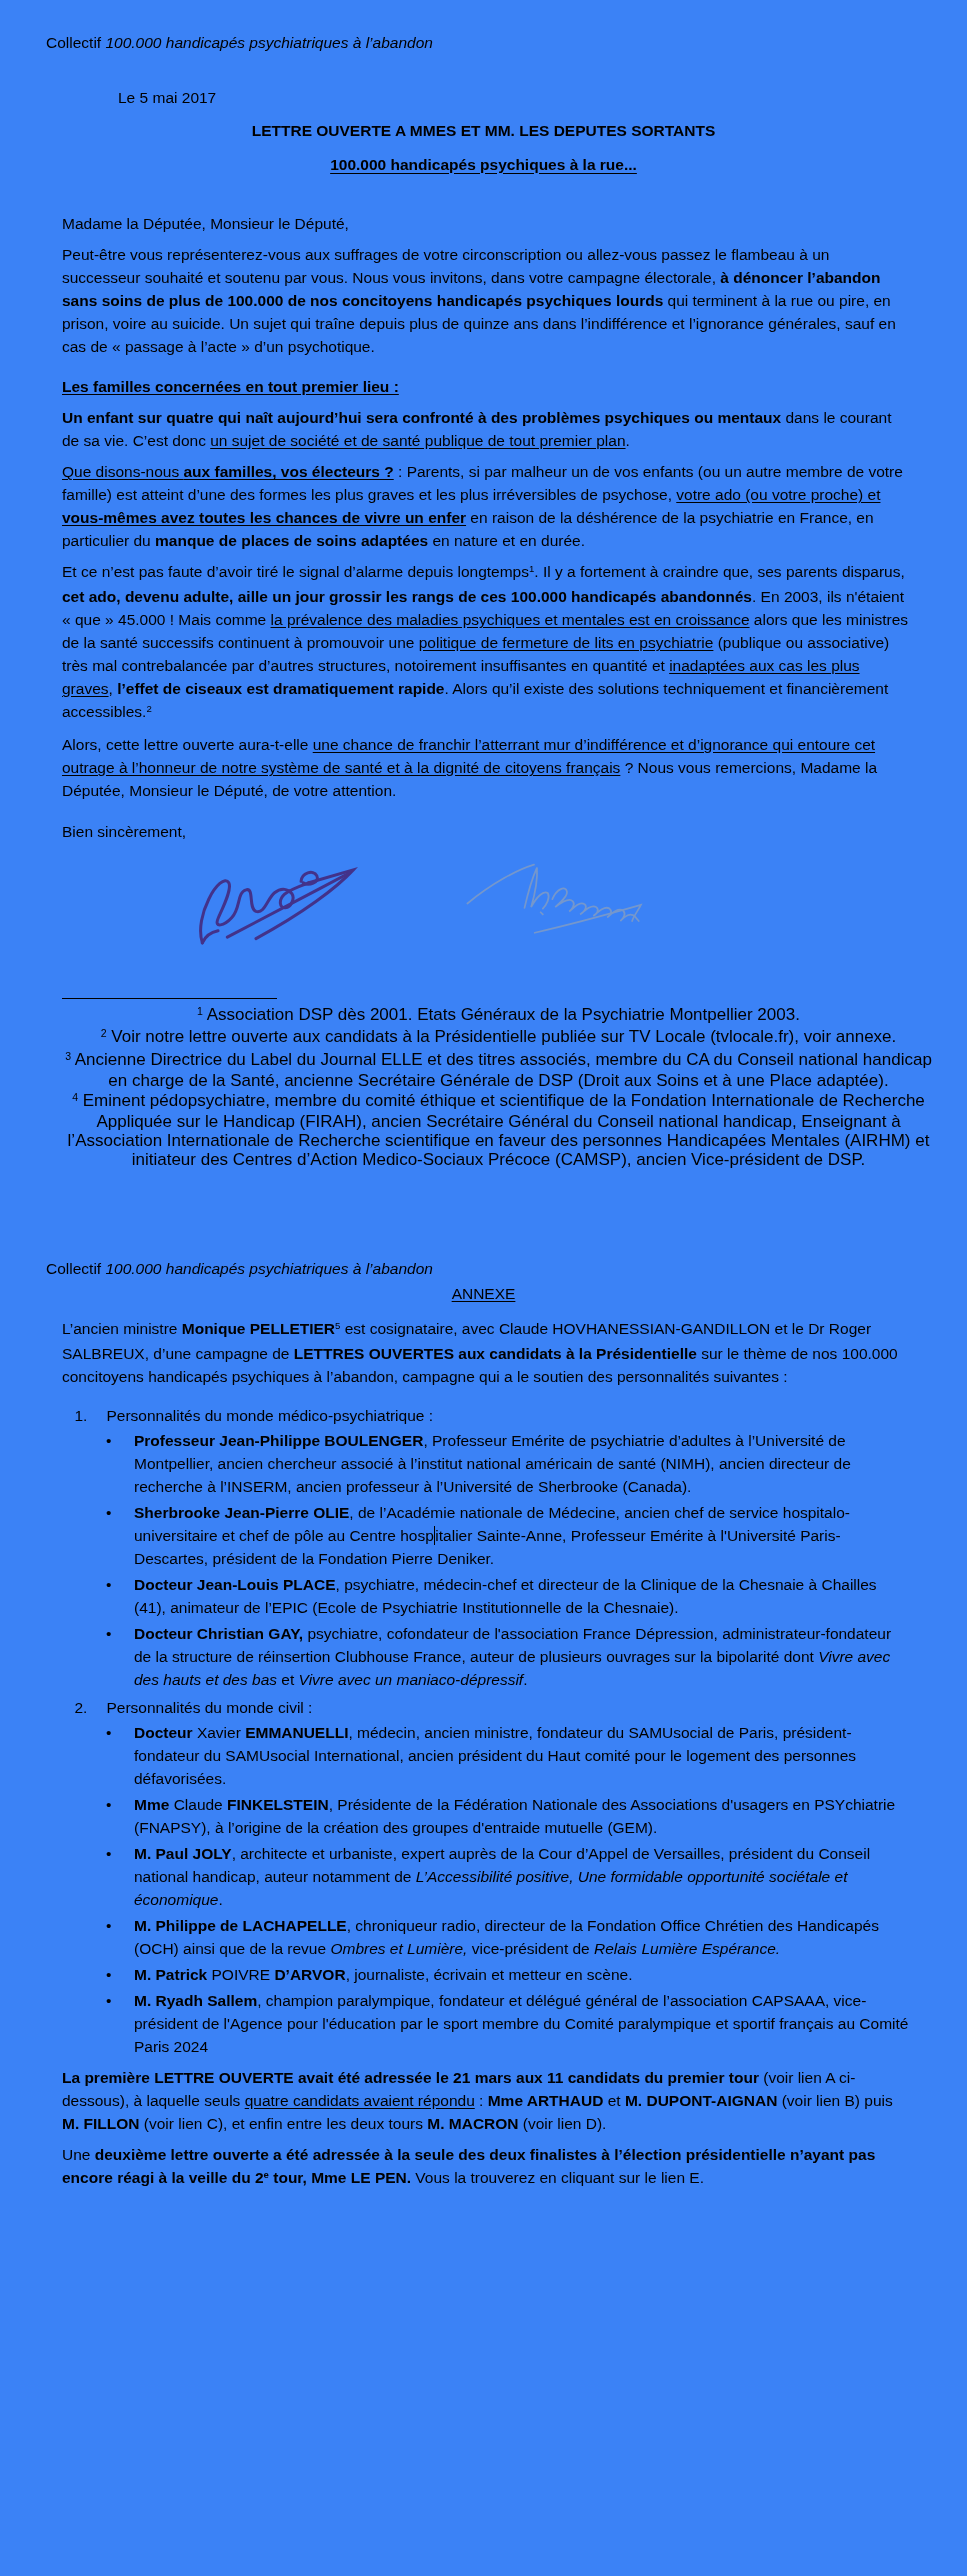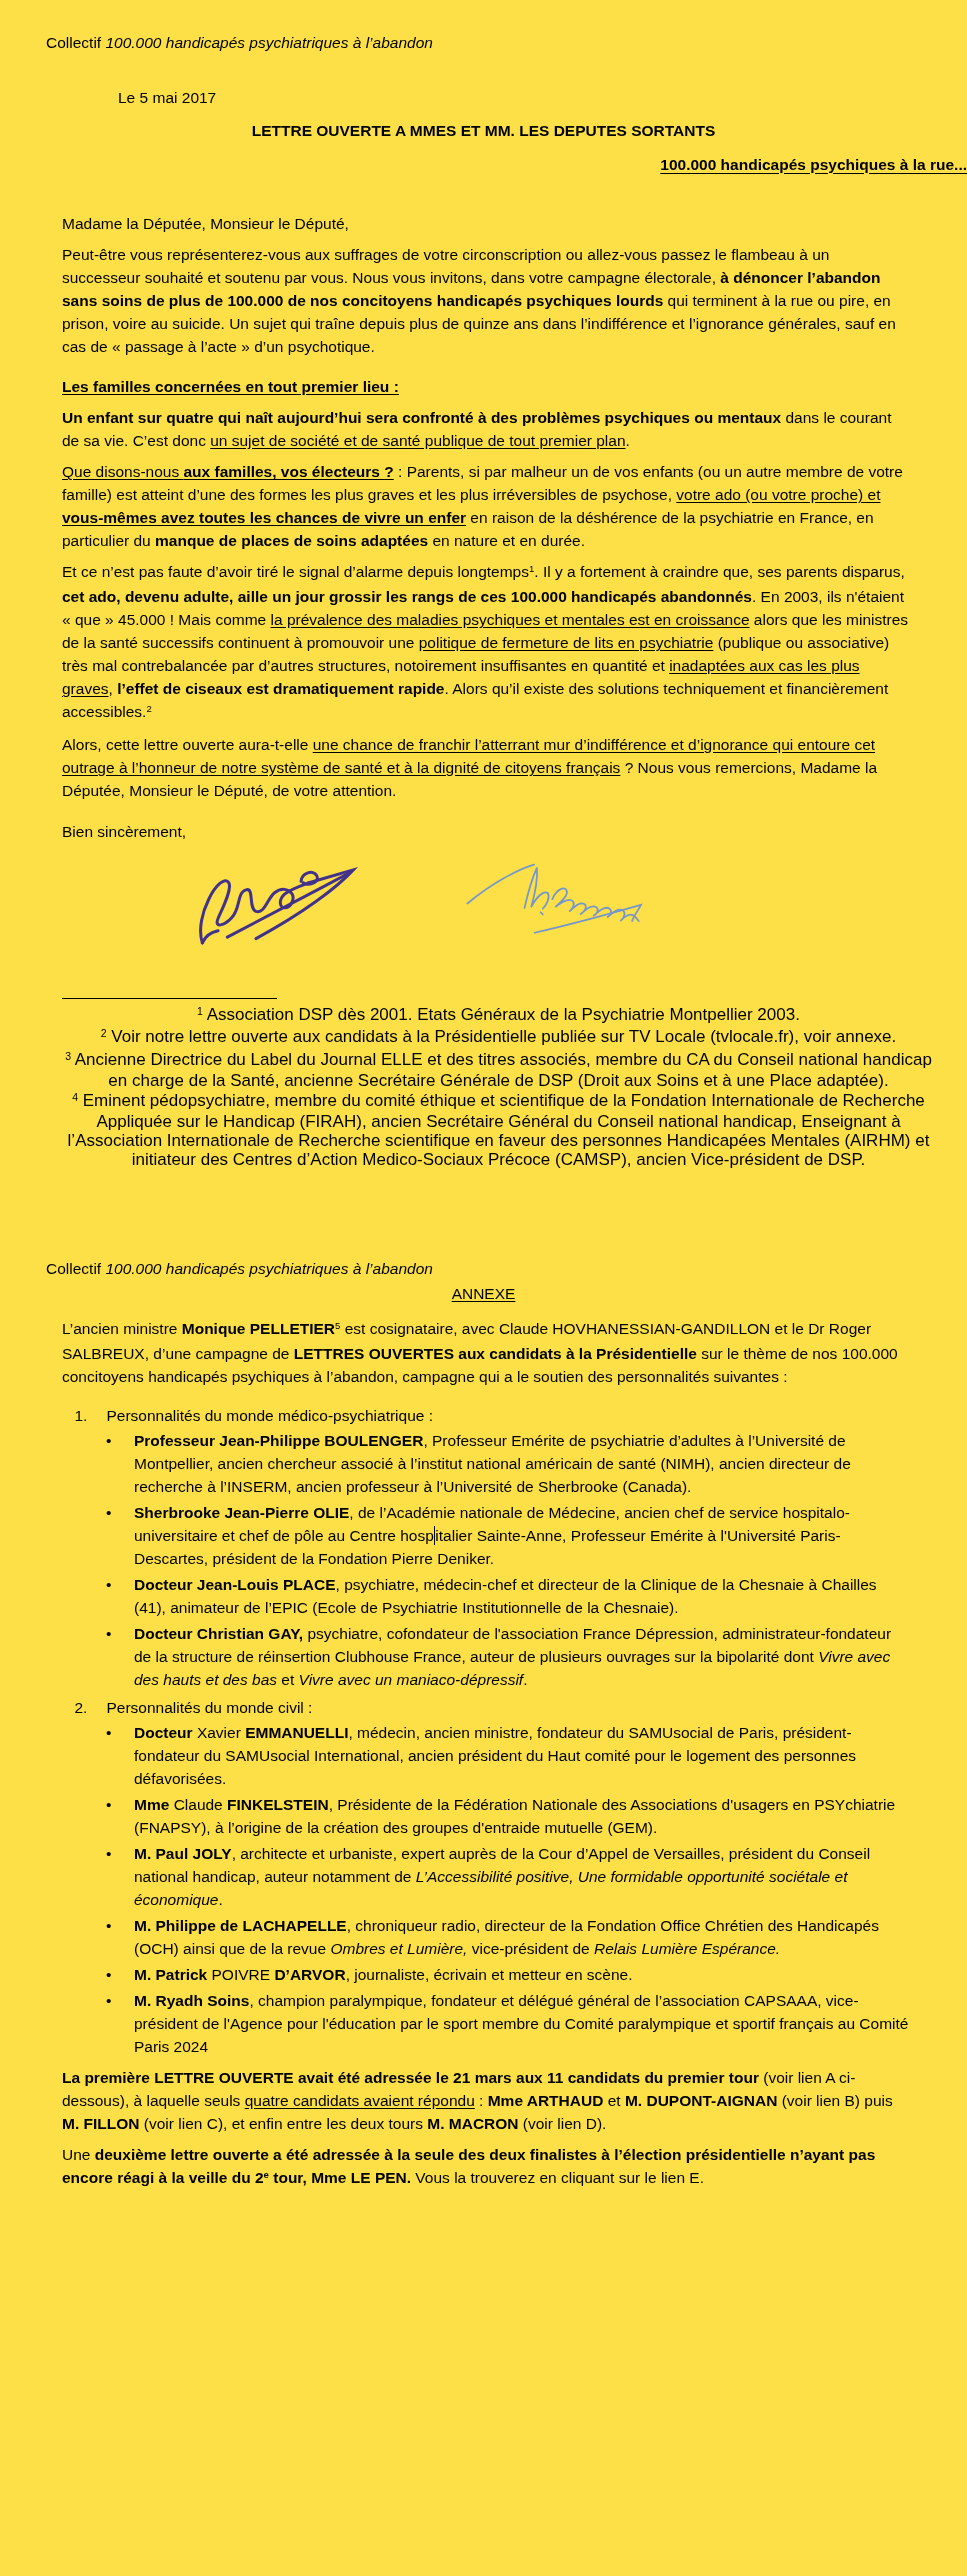--- a/index.html
+++ b/index.html
@@ -1,30 +1,30 @@
 <!DOCTYPE html>
 <html lang="fr" style="font-size:11.8px"><head>
 <meta charset="utf-8">
 <style>
   html,body{margin:0;padding:0;background:#e9e9e9;}
   .page{
-    width:967px;height:2576px;margin:0 auto;background:#fde047;
+    width:967px;height:2576px;margin:0 auto;background:#3b82f6;
     font-family:"Liberation Sans",sans-serif;font-size:15.5px;line-height:23px;
     color:#000;overflow:hidden;position:relative;box-sizing:border-box;
   }
   .b{font-weight:700;}
   .i{font-style:italic;}
   .u{text-decoration:underline;text-underline-offset:2.2px;}
   .sup{font-size:0.62em;position:relative;top:-0.5em;}
   .caret{display:inline-block;width:1.5px;height:19px;background:#000;vertical-align:-3.7px;}
   .org-line{margin:31px 0 0 46px;}
   .org-line2{margin:88px 0 0 46px;}
   .date{margin:32px 0 0 118px;}
   .title{margin-top:9.6px;text-align:center;font-weight:700;}
-  .subtitle{margin-top:11px;text-align:right;font-weight:700;text-decoration:underline;text-underline-offset:2.9px;}
+  .subtitle{margin-top:11px;text-align:center;font-weight:700;text-decoration:underline;text-underline-offset:2.9px;}
   .annexe{margin-top:1.5px;text-align:center;text-decoration:underline;text-underline-offset:2.2px;}
   .letter{margin:0 56px 0 62px;}
   .salutation{margin-top:36px;}
   .para{margin-top:8px;}
   .shead{margin-top:17.7px;font-weight:700;text-decoration:underline;text-underline-offset:2.2px;}
   .closing{margin-top:17.7px;}
   .sig-row{margin:8.8px 0 0 184px;height:94px;display:flex;align-items:flex-start;}
   .sig-left{width:184px;height:93px;flex:none;}
   .sig-right{width:184px;height:82px;flex:none;margin-left:96px;margin-top:8.8px;}
   .sign-cols{display:flex;margin:2.9px 0 0 137px;}
@@ -148,21 +148,21 @@
     <div class="li">
       <span class="li-marker">•</span>
       <span class="li-body"><span class="b">M. Philippe de LACHAPELLE</span><span class="">, chroniqueur radio, directeur de la Fondation Office Chrétien des Handicapés (OCH) ainsi que de la revue </span><span class="i">Ombres et Lumière,</span><span class=""> vice-président de </span><span class="i">Relais Lumière Espérance.</span></span>
     </div>
     <div class="li">
       <span class="li-marker">•</span>
       <span class="li-body"><span class="b">M. Patrick </span><span class="">POIVRE </span><span class="b">D’ARVOR</span><span class="">, journaliste, écrivain et metteur en scène.</span></span>
     </div>
     <div class="li">
       <span class="li-marker">•</span>
-      <span class="li-body"><span class="b">M. Ryadh Soins</span><span class="">, champion paralympique, fondateur et délégué général de l’association CAPSAAA, vice-président de l'Agence pour l'éducation par le sport membre du Comité paralympique et sportif français au Comité Paris 2024</span></span>
+      <span class="li-body"><span class="b">M. Ryadh Sallem</span><span class="">, champion paralympique, fondateur et délégué général de l’association CAPSAAA, vice-président de l'Agence pour l'éducation par le sport membre du Comité paralympique et sportif français au Comité Paris 2024</span></span>
     </div>
 
     <div class="para"><span class="b">La première LETTRE OUVERTE avait été adressée le 21 mars aux 11 candidats du premier tour</span><span class=""> (voir lien A ci-dessous), à laquelle seuls </span><span class="u">quatre candidats avaient répondu</span><span class=""> : </span><span class="b">Mme ARTHAUD</span><span class=""> et </span><span class="b">M. DUPONT-AIGNAN</span><span class=""> (voir lien B) puis </span><span class="b">M. FILLON</span><span class=""> (voir lien C), et enfin entre les deux tours </span><span class="b">M. MACRON</span><span class=""> (voir lien D).</span></div>
     <div class="para"><span class="">Une </span><span class="b">deuxième lettre ouverte a été adressée à la seule des deux finalistes à l’élection présidentielle n’ayant pas encore réagi à la veille du 2</span><span class="b sup">e</span><span class="b"> tour, Mme LE PEN.</span><span class=""> Vous la trouverez en cliquant sur le lien E.</span></div>
   </div>
 
 </div>
 
 
 </body></html>

